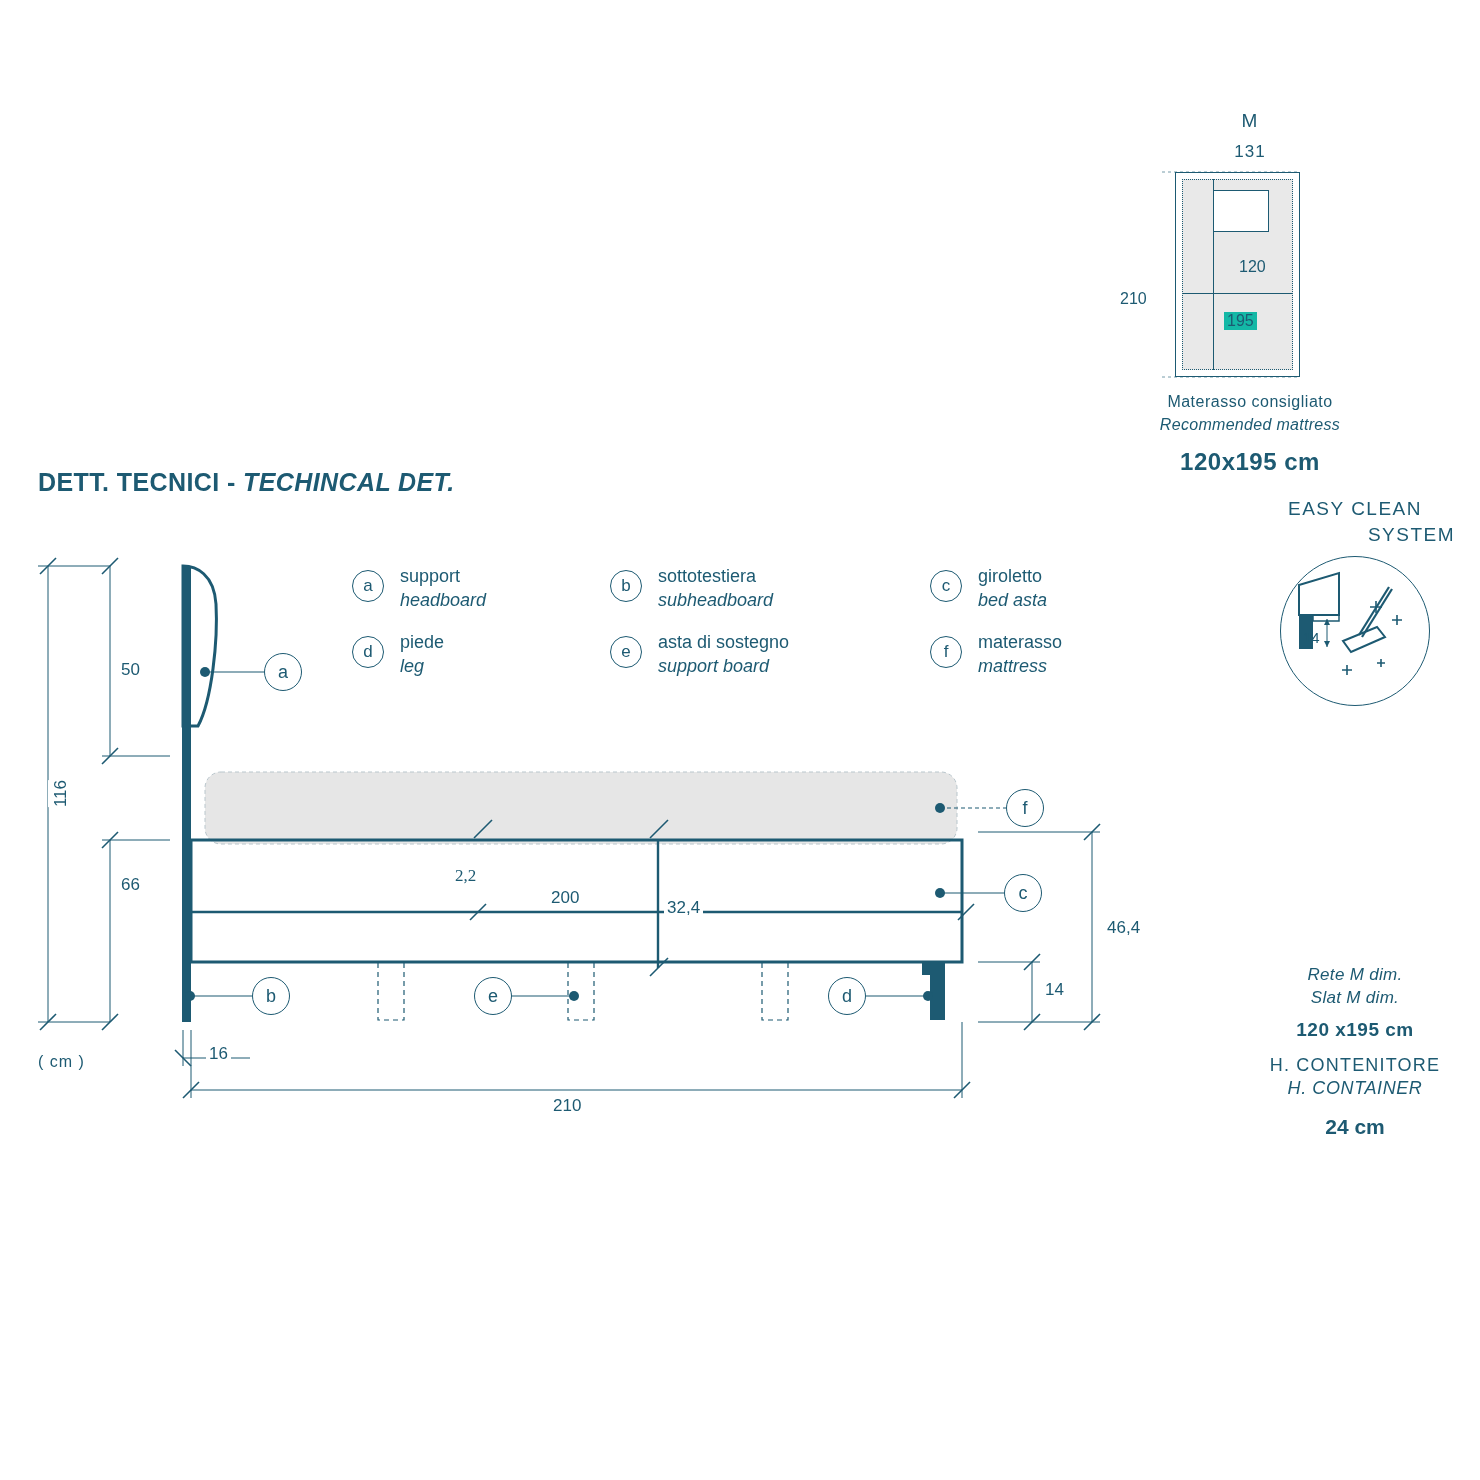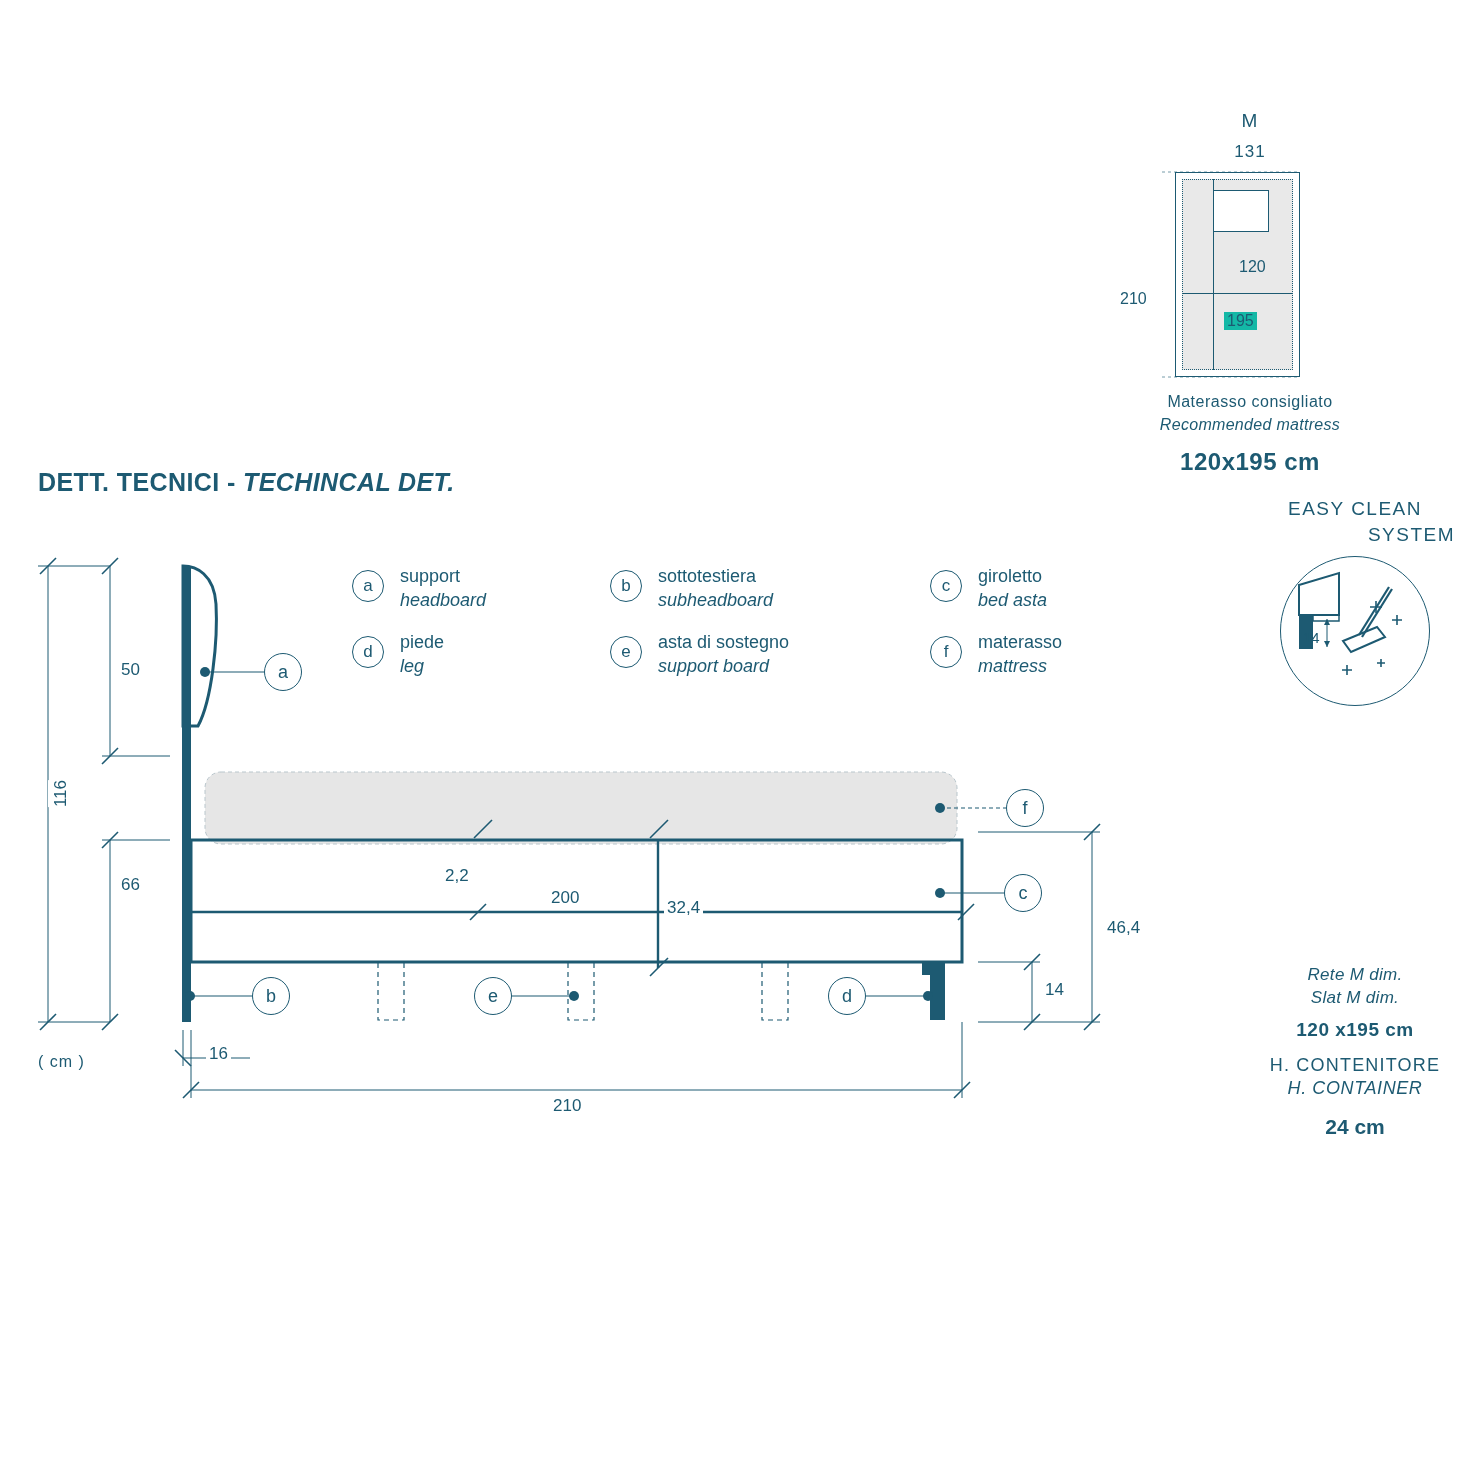--- a/index.html
+++ b/index.html
@@ -294,21 +294,21 @@
     <line x1="512" y1="996" x2="574" y2="996" stroke="#1d5a72" stroke-width="1.2"></line>
     <circle cx="574" cy="996" r="5" fill="#1d5a72"></circle>
 
     <line x1="866" y1="996" x2="928" y2="996" stroke="#1d5a72" stroke-width="1.2"></line>
     <circle cx="928" cy="996" r="5" fill="#1d5a72"></circle>
   </svg>
 
   <div class="dim" style="left:118px; top:660px;">50</div>
   <div class="dim" style="left:48px; top:780px; writing-mode:vertical-rl; transform:rotate(180deg);">116</div>
   <div class="dim" style="left:118px; top:875px;">66</div>
-  <div class="dim" style="left:442px; top:866px;">2,2</div>
+  <div class="dim" style="left:452px; top:866px;font-family:Liberation Serif, serif;">2,2</div>
   <div class="dim" style="left:548px; top:888px;">200</div>
   <div class="dim" style="left:664px; top:866px;margin-top:32px;">32,4</div>
   <div class="dim" style="left:1104px; top:918px;">46,4</div>
   <div class="dim" style="left:1042px; top:980px;">14</div>
   <div class="dim" style="left:206px; top:1044px;">16</div>
   <div class="dim" style="left:550px; top:1096px;">210</div>
 
   <div class="callout" style="left:264px; top:653px;">a</div>
   <div class="callout" style="left:1006px; top:789px;">f</div>
   <div class="callout" style="left:1004px; top:874px;">c</div>

